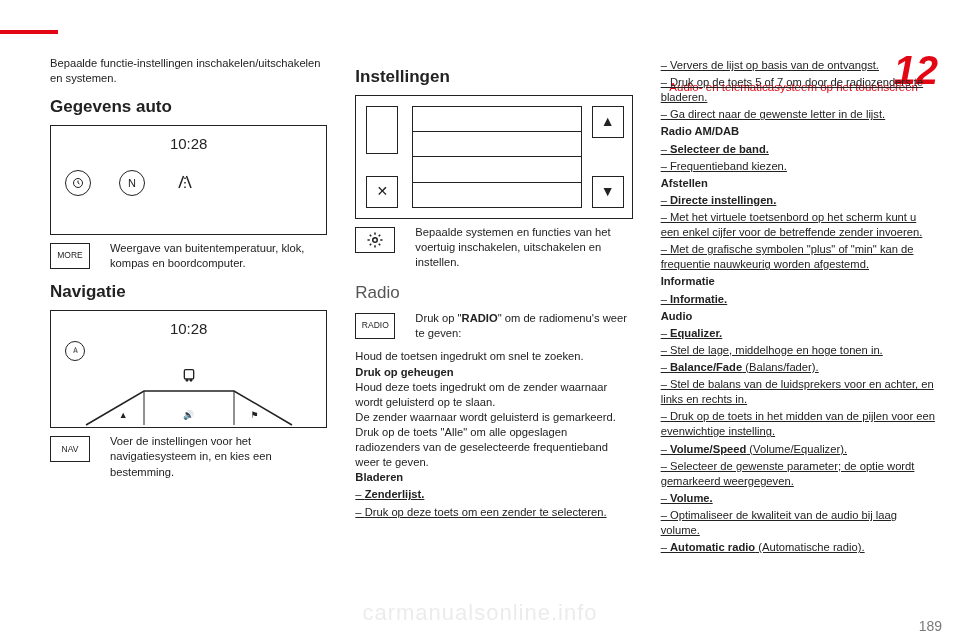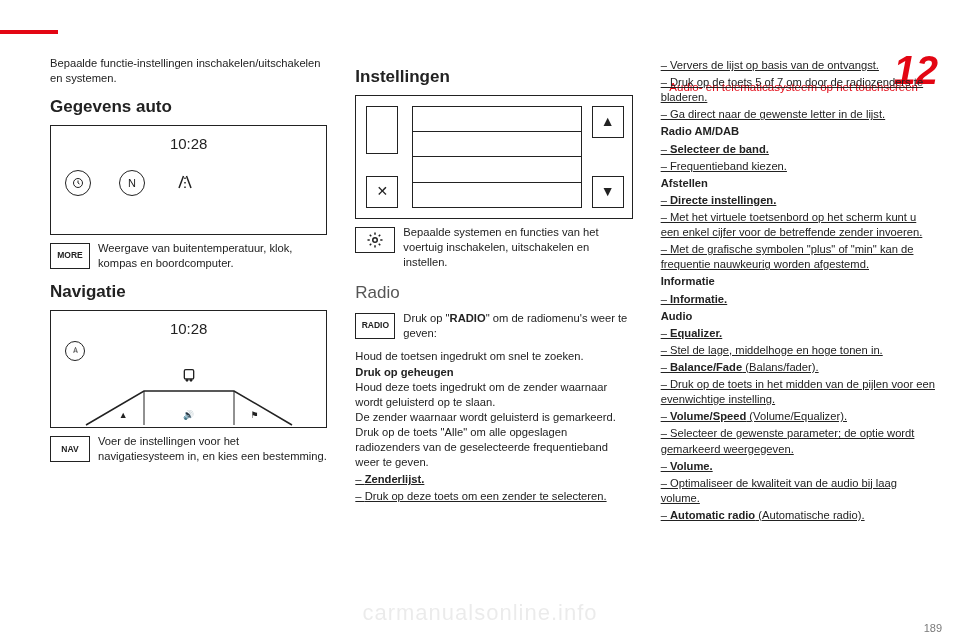--- a/index.html
+++ b/index.html
@@ -35,21 +35,21 @@
     right: 22px;
     font-size: 40px;
     font-weight: bold;
     color: #e30613;
     font-style: italic;
   }
   .page-foot {
     position: absolute;
     bottom: 6px;
     right: 18px;
-    font-size: 11px;
+    font-size: 14px;
     color: #7a7a7a;
   }
   .watermark {
     position: absolute;
     bottom: 14px;
     left: 50%;
     transform: translateX(-50%);
     font-size: 22px;
     letter-spacing: 1px;
     color: rgba(60,60,60,0.10);
@@ -190,29 +190,29 @@
   }
   .settings-row:last-child { border-bottom: none; }
   .settings-right {
     width: 30px;
     display: flex;
     flex-direction: column;
     justify-content: space-between;
   }
   .icon-label-block {
     display: flex;
-    gap: 8px;
+    gap: 20px;
     margin: 4px 0 2px 0;
   }
   .mini-icon {
     border: 1.2px solid #222;
     min-width: 30px;
     height: 24px;
     font-size: 8.5px;
-    font-weight: bold;
+    font-weight: normal;
     display: flex;
     align-items: center;
     justify-content: center;
     padding: 0 4px;
     flex-shrink: 0;
     margin-top: 2px;
   }
   .gear-icon svg { width: 18px; height: 18px; }
   .bold { font-weight: bold; }
   ul.rlist {
@@ -331,20 +331,21 @@
       <div>
         <span>Druk op "</span><span class="bold">RADIO</span><span>" om de radiomenu's weer te geven:</span>
       </div>
     </div>
     <div style="height:6px"></div>
     <div>Houd de toetsen ingedrukt om snel te zoeken.</div>
     <div class="bold">Druk op geheugen</div>
     <div>Houd deze toets ingedrukt om de zender waarnaar wordt geluisterd op te slaan.</div>
     <div>De zender waarnaar wordt geluisterd is gemarkeerd.</div>
     <div>Druk op de toets "Alle" om alle opgeslagen radiozenders van de geselecteerde frequentieband weer te geven.</div>
+    <div class="bold">Bladeren</div>
     <ul class="rlist">
       <li class="dash"><span class="bold">Zenderlijst.</span></li>
       <li class="dash">Druk op deze toets om een zender te selecteren.</li>
     </ul>
   </div>
 
   <div class="col">
     <ul class="rlist">
       <li class="dash">Ververs de lijst op basis van de ontvangst.</li>
       <li class="dash">Druk op de toets 5 of 7 om door de radiozenders te bladeren.</li>
@@ -363,20 +364,21 @@
     </ul>
     <div class="bold">Informatie</div>
     <ul class="rlist">
       <li class="dash"><span class="bold">Informatie.</span></li>
     </ul>
     <div class="bold">Audio</div>
     <ul class="rlist">
       <li class="dash"><span class="bold">Equalizer.</span></li>
       <li class="dash">Stel de lage, middelhoge en hoge tonen in.</li>
       <li class="dash"><span class="bold">Balance/Fade</span><span> (Balans/fader).</span></li>
+      <li class="dash">Stel de balans van de luidsprekers voor en achter, en links en rechts in.</li>
       <li class="dash">Druk op de toets in het midden van de pijlen voor een evenwichtige instelling.</li>
       <li class="dash"><span class="bold">Volume/Speed</span><span> (Volume/Equalizer).</span></li>
       <li class="dash">Selecteer de gewenste parameter; de optie wordt gemarkeerd weergegeven.</li>
       <li class="dash"><span class="bold">Volume.</span></li>
       <li class="dash">Optimaliseer de kwaliteit van de audio bij laag volume.</li>
       <li class="dash"><span class="bold">Automatic radio</span><span> (Automatische radio).</span></li>
     </ul>
   </div>
 
 </div>

